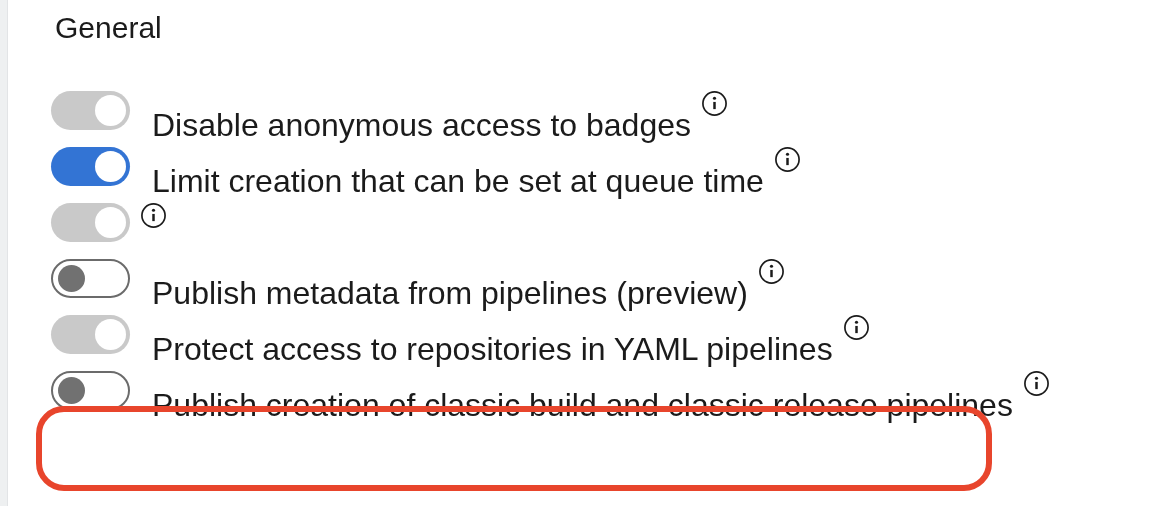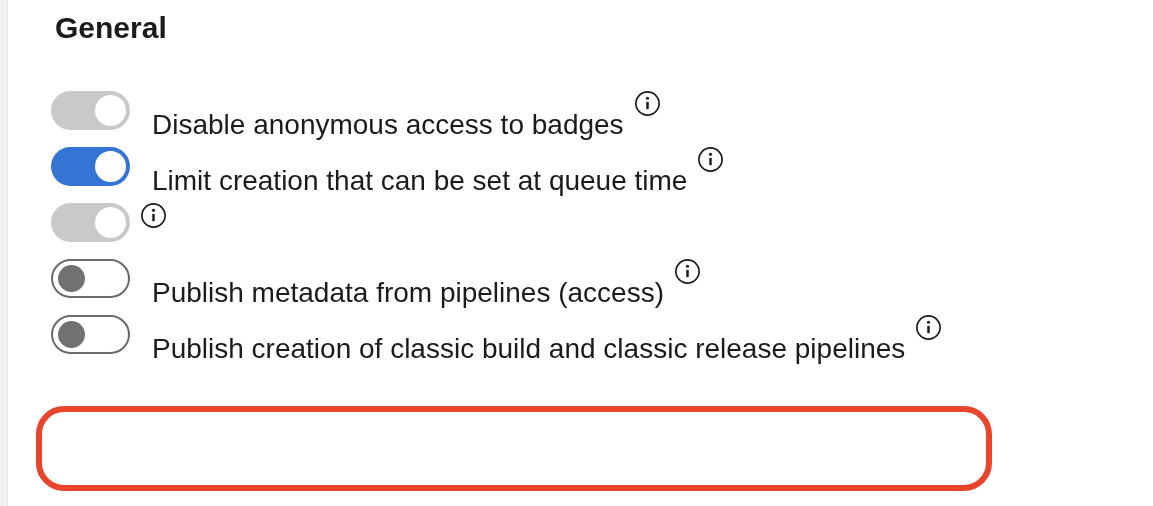--- a/index.html
+++ b/index.html
@@ -13,21 +13,21 @@
     overflow: hidden;
   }
   .left-strip {
     position: absolute; left: 0; top: 0;
     width: 8px; height: 506px;
     background: #eef0f1;
     border-right: 1px solid #e2e4e6;
   }
   .section-title {
     position: absolute; left: 55px; top: 10px;
-    font-size: 30px; font-weight: 700;
+    font-size: 30px; font-weight: 400;
     line-height: 36px; margin: 0;
     color: #1b1b1b;
   }
   .rows {
     position: absolute; left: 51px; top: 82px; width: 1080px;
   }
   .row {
     height: 56px;
     display: flex;
     align-items: center;
@@ -47,21 +47,21 @@
   .toggle.on { background: #3374d4; }
   .toggle.on .knob { width: 31px; height: 31px; background: #ffffff; top: 4px; right: 4px; }
   
   .toggle.on_disabled { background: #c9c9c9; }
   .toggle.on_disabled .knob { width: 31px; height: 31px; background: #ffffff; top: 4px; right: 4px; }
   
   .toggle.off { background: #ffffff; border: 2px solid #6b6b6b; }
   .toggle.off .knob { width: 27px; height: 27px; background: #717171; top: 4px; left: 5px; }
   .label {
     margin-left: 22px;
-    font-size: 28px;
+    font-size: 32px;
     line-height: 34px;
     white-space: nowrap;
     margin-top: 29px;
   }
   .info {
     margin-left: 10px;
     position: relative;
     top: -7px;
     display: inline-flex;
     cursor: pointer;
@@ -125,30 +125,43 @@
         <line x1="12" y1="10.6" x2="12" y2="17" stroke="#1b1b1b" stroke-width="2.2"></line>
       </svg>
     </span>
   </div>
 
 
   <div class="row">
     <div class="toggle off">
       <div class="knob"></div>
     </div>
-    <span class="label">Publish metadata from pipelines (access)</span>
+    <span class="label">Publish metadata from pipelines (preview)</span>
     <span class="info">
       <svg width="27" height="27" viewBox="0 0 24 24" fill="none">
         <circle cx="12" cy="12" r="10.3" stroke="#1b1b1b" stroke-width="1.5"></circle>
         <circle cx="12" cy="7.3" r="1.4" fill="#1b1b1b"></circle>
         <line x1="12" y1="10.6" x2="12" y2="17" stroke="#1b1b1b" stroke-width="2.2"></line>
       </svg>
     </span>
   </div>
 
+  <div class="row">
+    <div class="toggle on_disabled">
+      <div class="knob"></div>
+    </div>
+    <span class="label">Protect access to repositories in YAML pipelines</span>
+    <span class="info">
+      <svg width="27" height="27" viewBox="0 0 24 24" fill="none">
+        <circle cx="12" cy="12" r="10.3" stroke="#1b1b1b" stroke-width="1.5"></circle>
+        <circle cx="12" cy="7.3" r="1.4" fill="#1b1b1b"></circle>
+        <line x1="12" y1="10.6" x2="12" y2="17" stroke="#1b1b1b" stroke-width="2.2"></line>
+      </svg>
+    </span>
+  </div>
 
   <div class="row">
     <div class="toggle off">
       <div class="knob"></div>
     </div>
     <span class="label">Publish creation of classic build and classic release pipelines</span>
     <span class="info">
       <svg width="27" height="27" viewBox="0 0 24 24" fill="none">
         <circle cx="12" cy="12" r="10.3" stroke="#1b1b1b" stroke-width="1.5"></circle>
         <circle cx="12" cy="7.3" r="1.4" fill="#1b1b1b"></circle>

